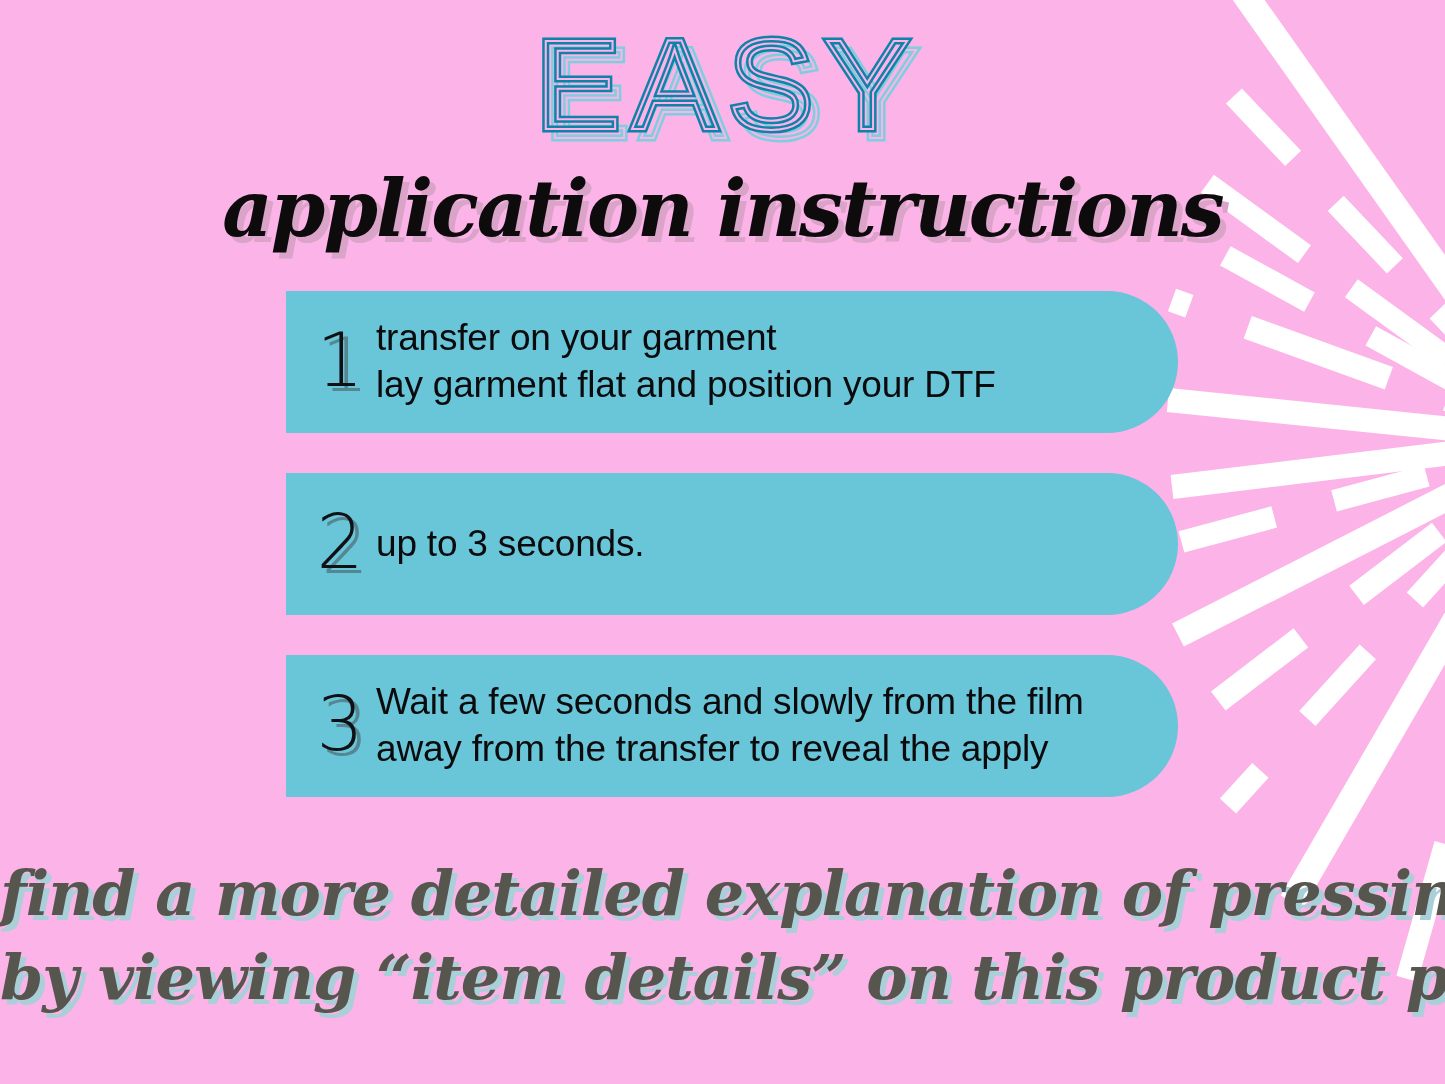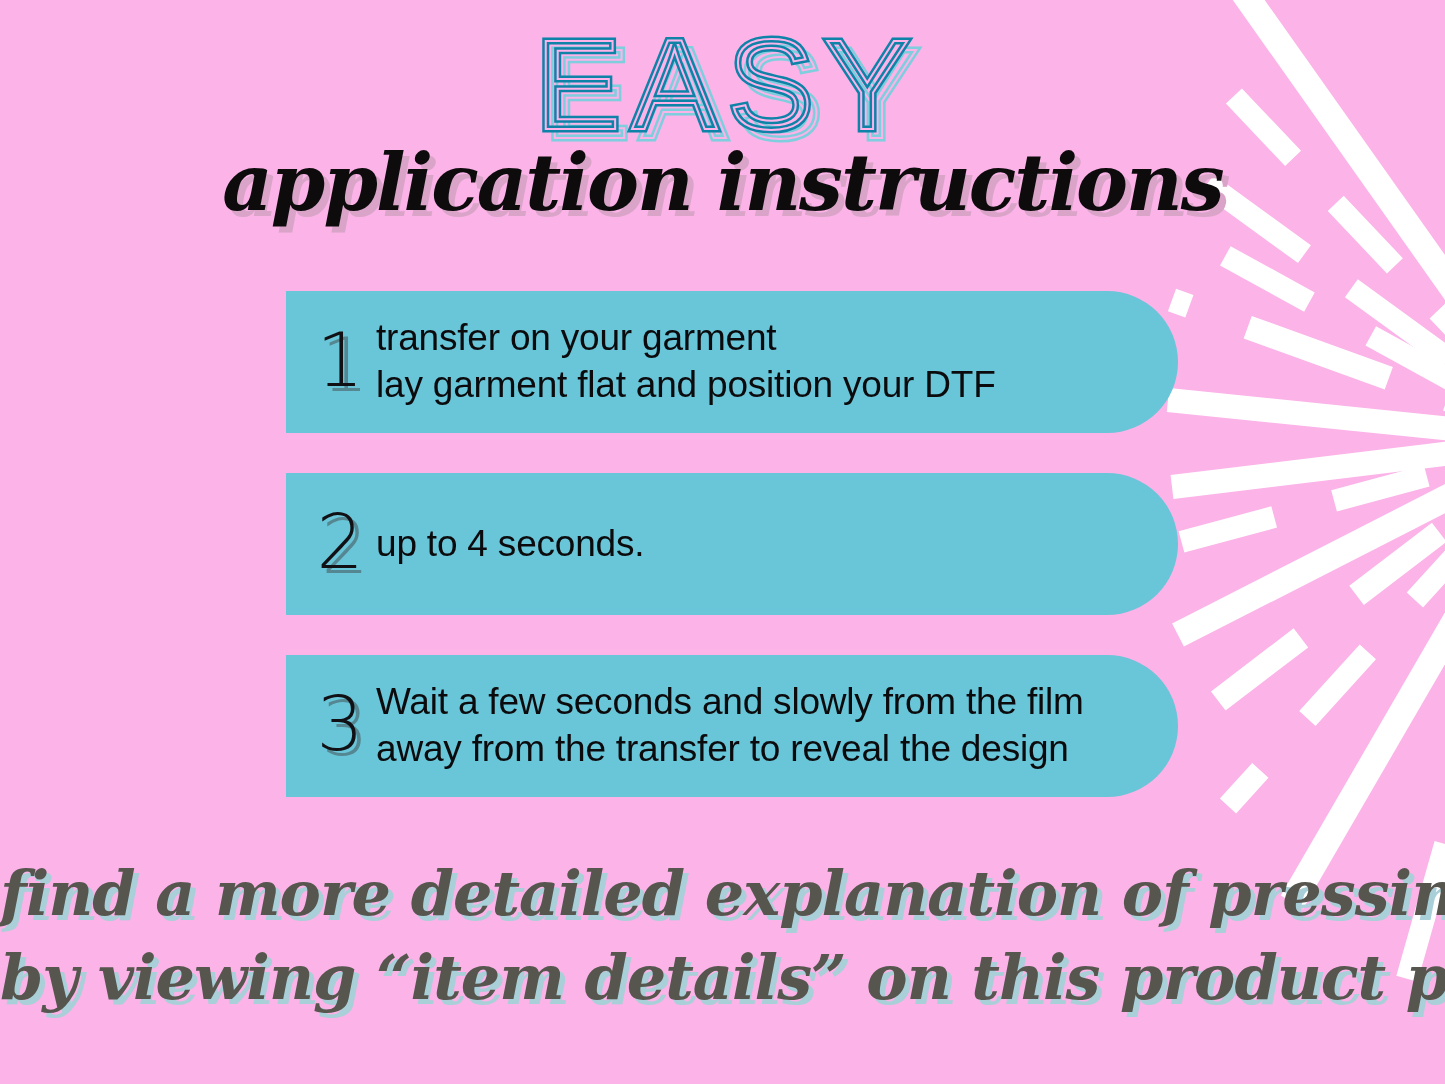--- a/index.html
+++ b/index.html
@@ -65,21 +65,21 @@
     -webkit-text-stroke: 7px #0f82a8;
   }
   .easy-main-in {
     -webkit-text-stroke: 2px #fbb3e8;
   }
 
   
   .script-title {
     position: absolute;
     left: 0;
-    top: 144px;
+    top: 170px;
     width: 1445px;
     text-align: center;
     font-family: "DejaVu Serif", serif;
     font-style: italic;
     font-weight: bold;
     font-size: 78px;
     line-height: 1.0;
     letter-spacing: -2px;
     color: #0d0b0c;
     text-shadow: 6px 6px 0 #d9a4c8;
@@ -180,29 +180,29 @@
     <div class="step-num">1</div>
     <div class="step-text">
       <span class="ln">transfer on your garment</span>
       <span class="ln">lay garment flat and position your DTF</span>
     </div>
   </div>
 
   <div class="pill" id="pill-2">
     <div class="step-num">2</div>
     <div class="step-text">
-      <span class="ln">up to 4 seconds.</span>
+      <span class="ln">up to 3 seconds.</span>
     </div>
   </div>
 
   <div class="pill" id="pill-3">
     <div class="step-num">3</div>
     <div class="step-text">
       <span class="ln">Wait a few seconds and slowly from the film</span>
-      <span class="ln">away from the transfer to reveal the design</span>
+      <span class="ln">away from the transfer to reveal the apply</span>
     </div>
   </div>
 
   <div class="bottom-note">
     <span class="ln">find a more detailed explanation of pressing instructions</span>
     <span class="ln">by viewing “item details” on this product page!</span>
   </div>
 
 </div>
 

